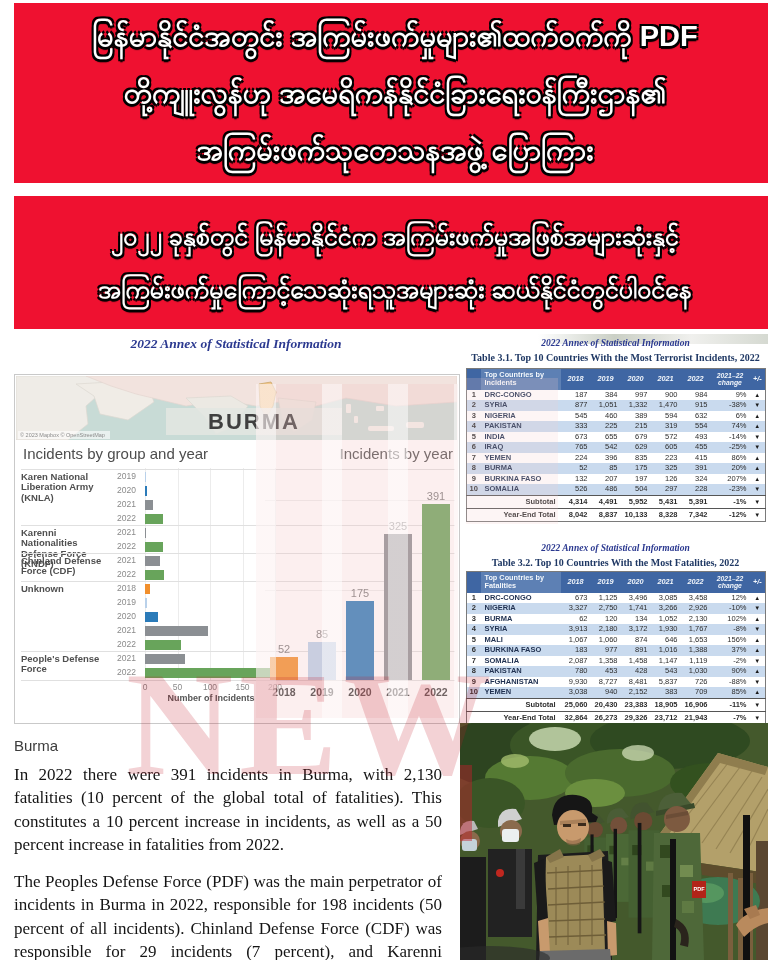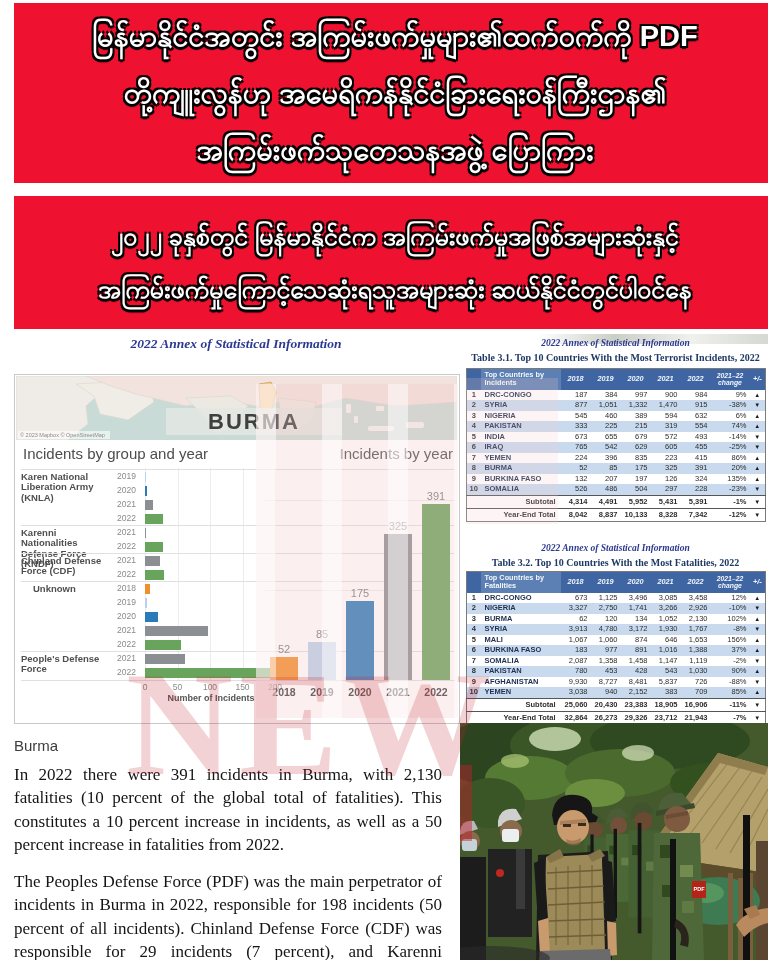--- a/index.html
+++ b/index.html
@@ -151,21 +151,21 @@
       <div class="abs hbar" style="left: 130px; top: 153px; width: 1.3px; background: rgb(139, 143, 147);"></div>
       <div class="abs ylab" style="left: 102px; top: 166px;">2022</div>
       <div class="abs hbar" style="left: 130px; top: 167px; width: 17.55px; background: rgb(104, 164, 91);"></div>
       <div class="abs gsep" style="top: 178px;"></div>
       <div class="abs glab" style="left: 6px; top: 181px;">Chinland Defense Force (CDF)</div>
       <div class="abs ylab" style="left: 102px; top: 180px;">2021</div>
       <div class="abs hbar" style="left: 130px; top: 181px; width: 14.95px; background: rgb(139, 143, 147);"></div>
       <div class="abs ylab" style="left: 102px; top: 194px;">2022</div>
       <div class="abs hbar" style="left: 130px; top: 195px; width: 18.85px; background: rgb(104, 164, 91);"></div>
       <div class="abs gsep" style="top: 206px;"></div>
-      <div class="abs glab" style="left: 18px; top: 209px;">Unknown</div>
+      <div class="abs glab" style="left: 6px; top: 209px;">Unknown</div>
       <div class="abs ylab" style="left: 102px; top: 208px;">2018</div>
       <div class="abs hbar" style="left: 130px; top: 209px; width: 5.2px; background: rgb(241, 143, 44);"></div>
       <div class="abs ylab" style="left: 102px; top: 222px;">2019</div>
       <div class="abs hbar" style="left: 130px; top: 223px; width: 1.95px; background: rgb(185, 209, 234);"></div>
       <div class="abs ylab" style="left: 102px; top: 236px;">2020</div>
       <div class="abs hbar" style="left: 130px; top: 237px; width: 13px; background: rgb(43, 123, 185);"></div>
       <div class="abs ylab" style="left: 102px; top: 250px;">2021</div>
       <div class="abs hbar" style="left: 130px; top: 251px; width: 63.05px; background: rgb(139, 143, 147);"></div>
       <div class="abs ylab" style="left: 102px; top: 264px;">2022</div>
       <div class="abs hbar" style="left: 130px; top: 265px; width: 35.75px; background: rgb(104, 164, 91);"></div>
@@ -319,21 +319,21 @@
             <td class="pm">▲</td>
           </tr>
           <tr class="">
             <td class="rk">9</td>
             <td class="cty">BURKINA FASO</td>
             <td class="num">132</td>
             <td class="num">207</td>
             <td class="num">197</td>
             <td class="num">126</td>
             <td class="num">324</td>
-            <td class="chg">135%</td>
+            <td class="chg">207%</td>
             <td class="pm">▲</td>
           </tr>
           <tr class="alt">
             <td class="rk">10</td>
             <td class="cty">SOMALIA</td>
             <td class="num">526</td>
             <td class="num">486</td>
             <td class="num">504</td>
             <td class="num">297</td>
             <td class="num">228</td>
@@ -421,21 +421,21 @@
             <td class="num">134</td>
             <td class="num">1,052</td>
             <td class="num">2,130</td>
             <td class="chg">102%</td>
             <td class="pm">▲</td>
           </tr>
           <tr class="alt">
             <td class="rk">4</td>
             <td class="cty">SYRIA</td>
             <td class="num">3,913</td>
-            <td class="num">4,780</td>
+            <td class="num">2,180</td>
             <td class="num">3,172</td>
             <td class="num">1,930</td>
             <td class="num">1,767</td>
             <td class="chg">-8%</td>
             <td class="pm">▼</td>
           </tr>
           <tr class="">
             <td class="rk">5</td>
             <td class="cty">MALI</td>
             <td class="num">1,067</td>

